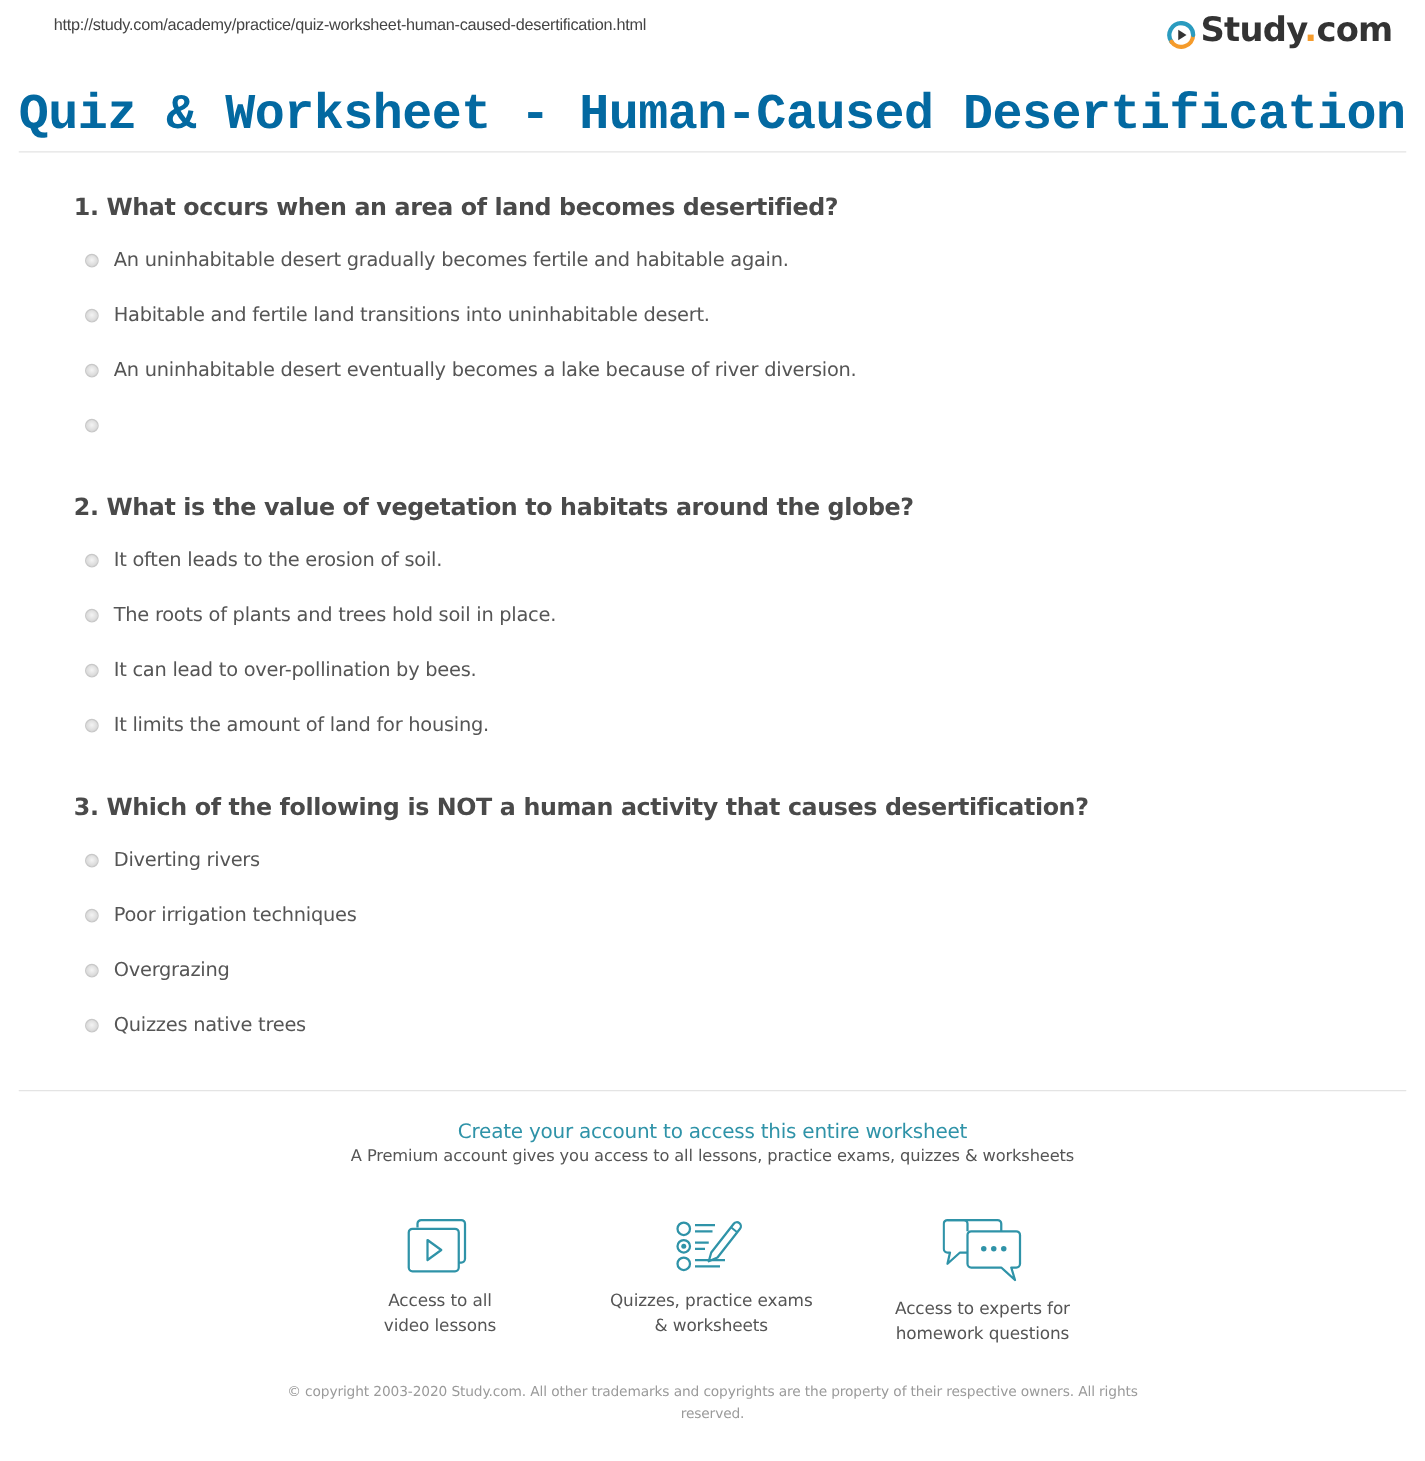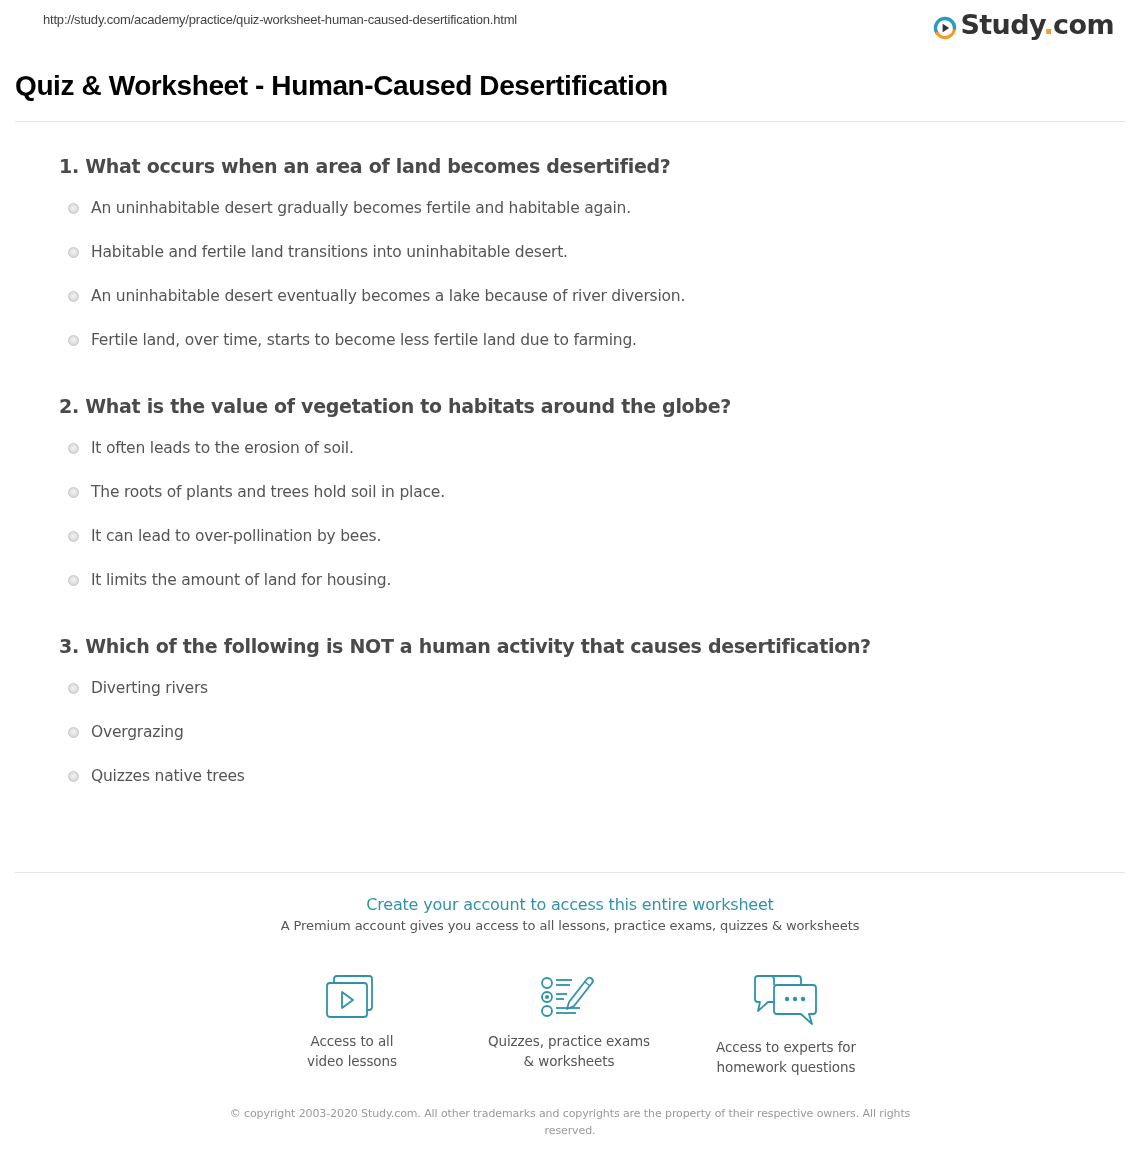--- a/index.html
+++ b/index.html
@@ -6,21 +6,21 @@
     html, body { width: 1140px; height: 1169px; background: #ffffff; overflow: hidden; }
     body { font-family: "DejaVu Sans", "Liberation Sans", sans-serif; color: #545454; position: relative; }
 
     .url { position: absolute; left: 15px; top: 12px; font-size: 13px; color: #444; letter-spacing: -0.2px; font-family: "Liberation Sans", sans-serif; padding-left: 28px; }
 
     .logo { position: absolute; right: 26px; top: 8px; display: flex; align-items: flex-end; height: 32px; }
     .logo svg { width: 24px; height: 24px; margin-right: 3px; }
     .logo-text { font-family: "DejaVu Sans", sans-serif; font-size: 27px; font-weight: bold; color: #333333; letter-spacing: -0.6px; }
     .logo-dot { color: #f59b2b; }
 
-    .title { position: absolute; left: 15px; top: 70px; font-size: 28px; font-weight: bold; color: #000000; letter-spacing: -0.4px; font-family: Liberation Sans, sans-serif; }
+    .title { position: absolute; left: 15px; top: 70px; font-size: 40px; font-weight: bold; color: #0369a1; letter-spacing: -0.4px; font-family: Liberation Mono, monospace; }
 
     .rule { position: absolute; left: 15px; right: 15px; height: 1px; background: #e4e4e4; }
     .rule.top { top: 121px; }
     .rule.bottom { top: 872px; }
 
     .question { position: absolute; left: 15px; margin-left: 44px; }
     .q-text { font-size: 19px; font-weight: bold; color: #4a4a4a; letter-spacing: -0.3px; white-space: nowrap; }
     .answers { list-style: none; margin-top: 0; }
     .answer { display: flex; align-items: center; height: 44px; position: relative; }
     .answer:first-child { margin-top: 9px; }
@@ -74,21 +74,20 @@
     <li class="answer">
         <span class="radio"></span>
         <span class="a-text">Habitable and fertile land transitions into uninhabitable desert.</span>
       </li>
     <li class="answer">
         <span class="radio"></span>
         <span class="a-text">An uninhabitable desert eventually becomes a lake because of river diversion.</span>
       </li>
     <li class="answer">
         <span class="radio"></span>
-        <span class="a-text">Fertile land, over time, starts to become less fertile land due to farming.</span>
       </li>
   </ul>
 </div>
 
 <div class="question q2">
   <div class="q-text">2. What is the value of vegetation to habitats around the globe?</div>
   <ul class="answers">
     <li class="answer">
         <span class="radio"></span>
         <span class="a-text">It often leads to the erosion of soil.</span>
@@ -107,20 +106,24 @@
       </li>
   </ul>
 </div>
 
 <div class="question q3">
   <div class="q-text">3. Which of the following is NOT a human activity that causes desertification?</div>
   <ul class="answers">
     <li class="answer">
         <span class="radio"></span>
         <span class="a-text">Diverting rivers</span>
+      </li>
+    <li class="answer">
+        <span class="radio"></span>
+        <span class="a-text">Poor irrigation techniques</span>
       </li>
     <li class="answer">
         <span class="radio"></span>
         <span class="a-text">Overgrazing</span>
       </li>
     <li class="answer">
         <span class="radio"></span>
         <span class="a-text">Quizzes native trees</span>
       </li>
   </ul>

